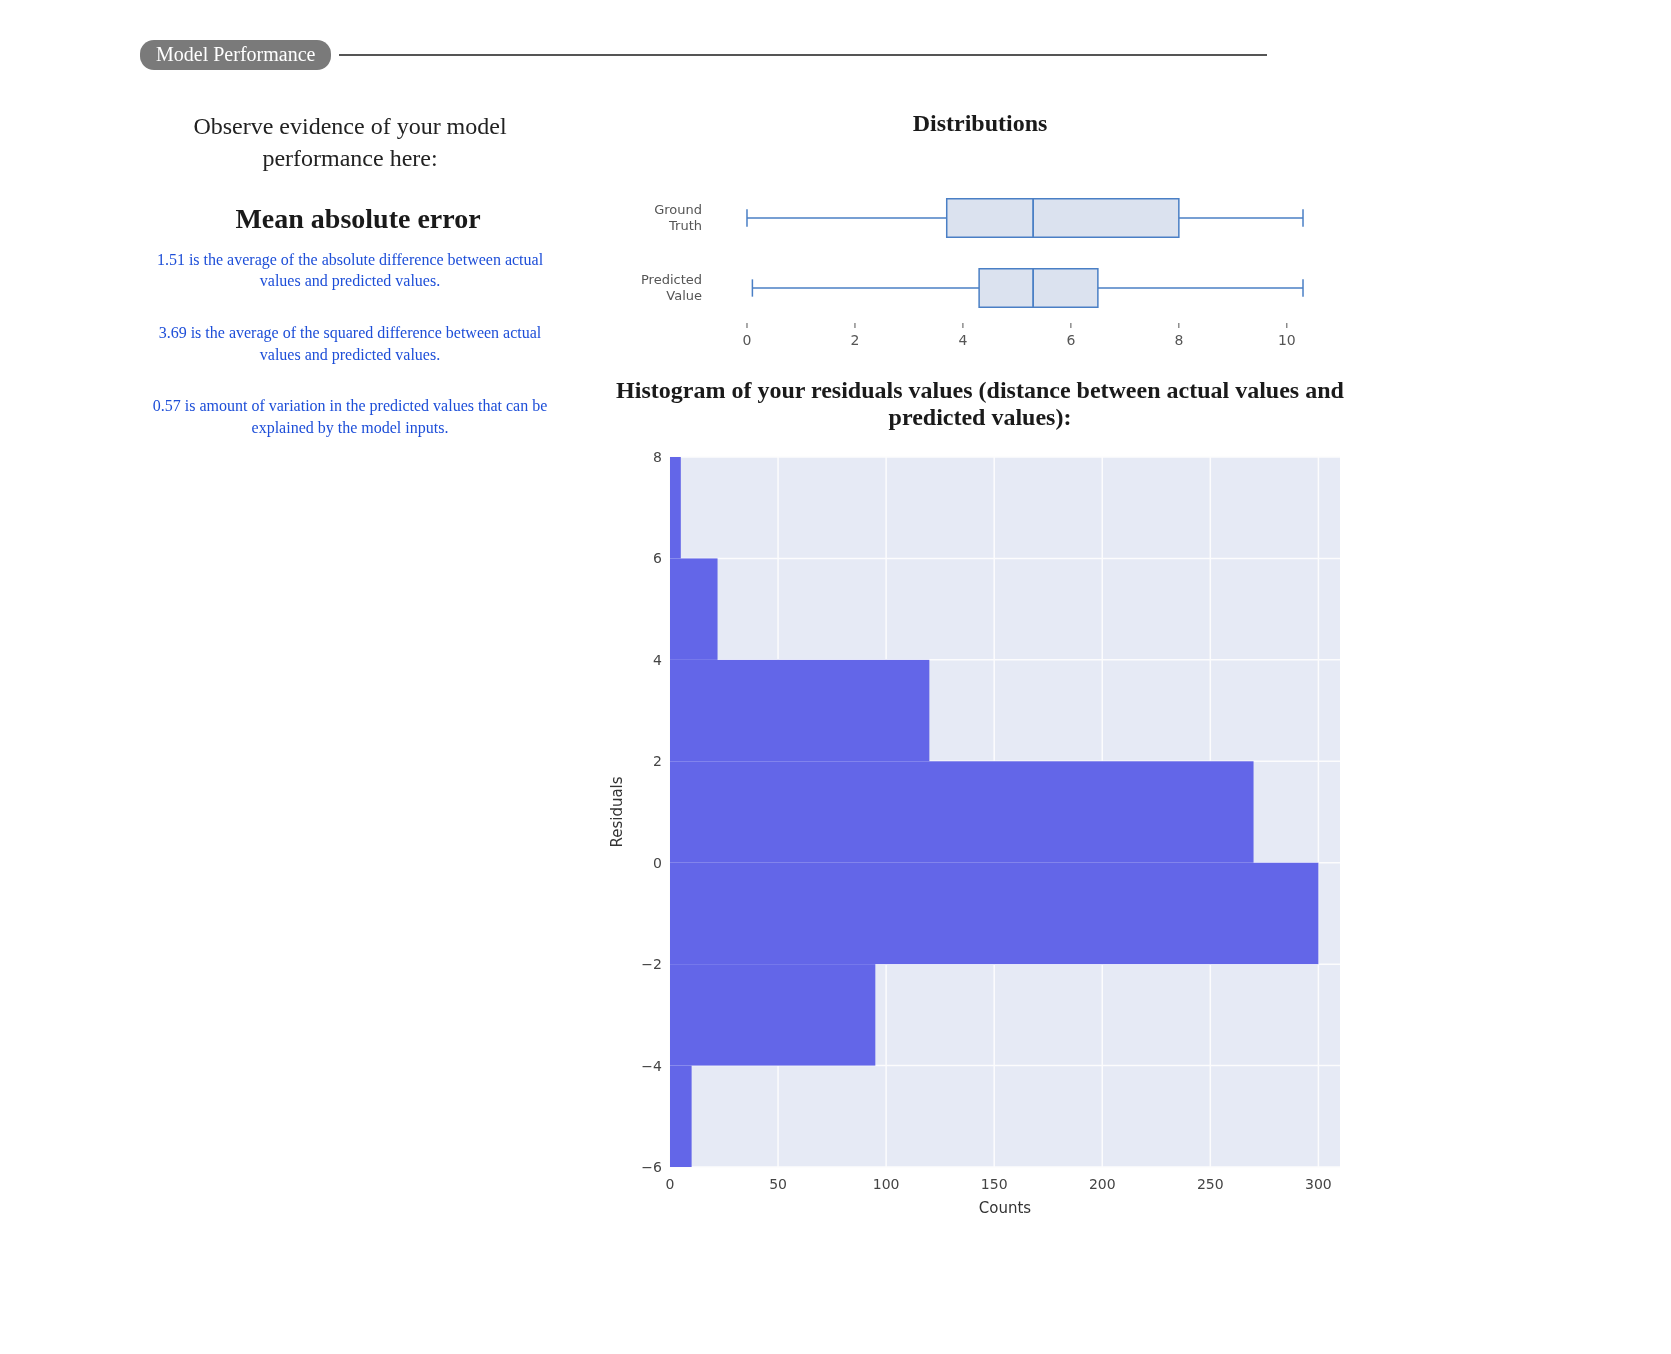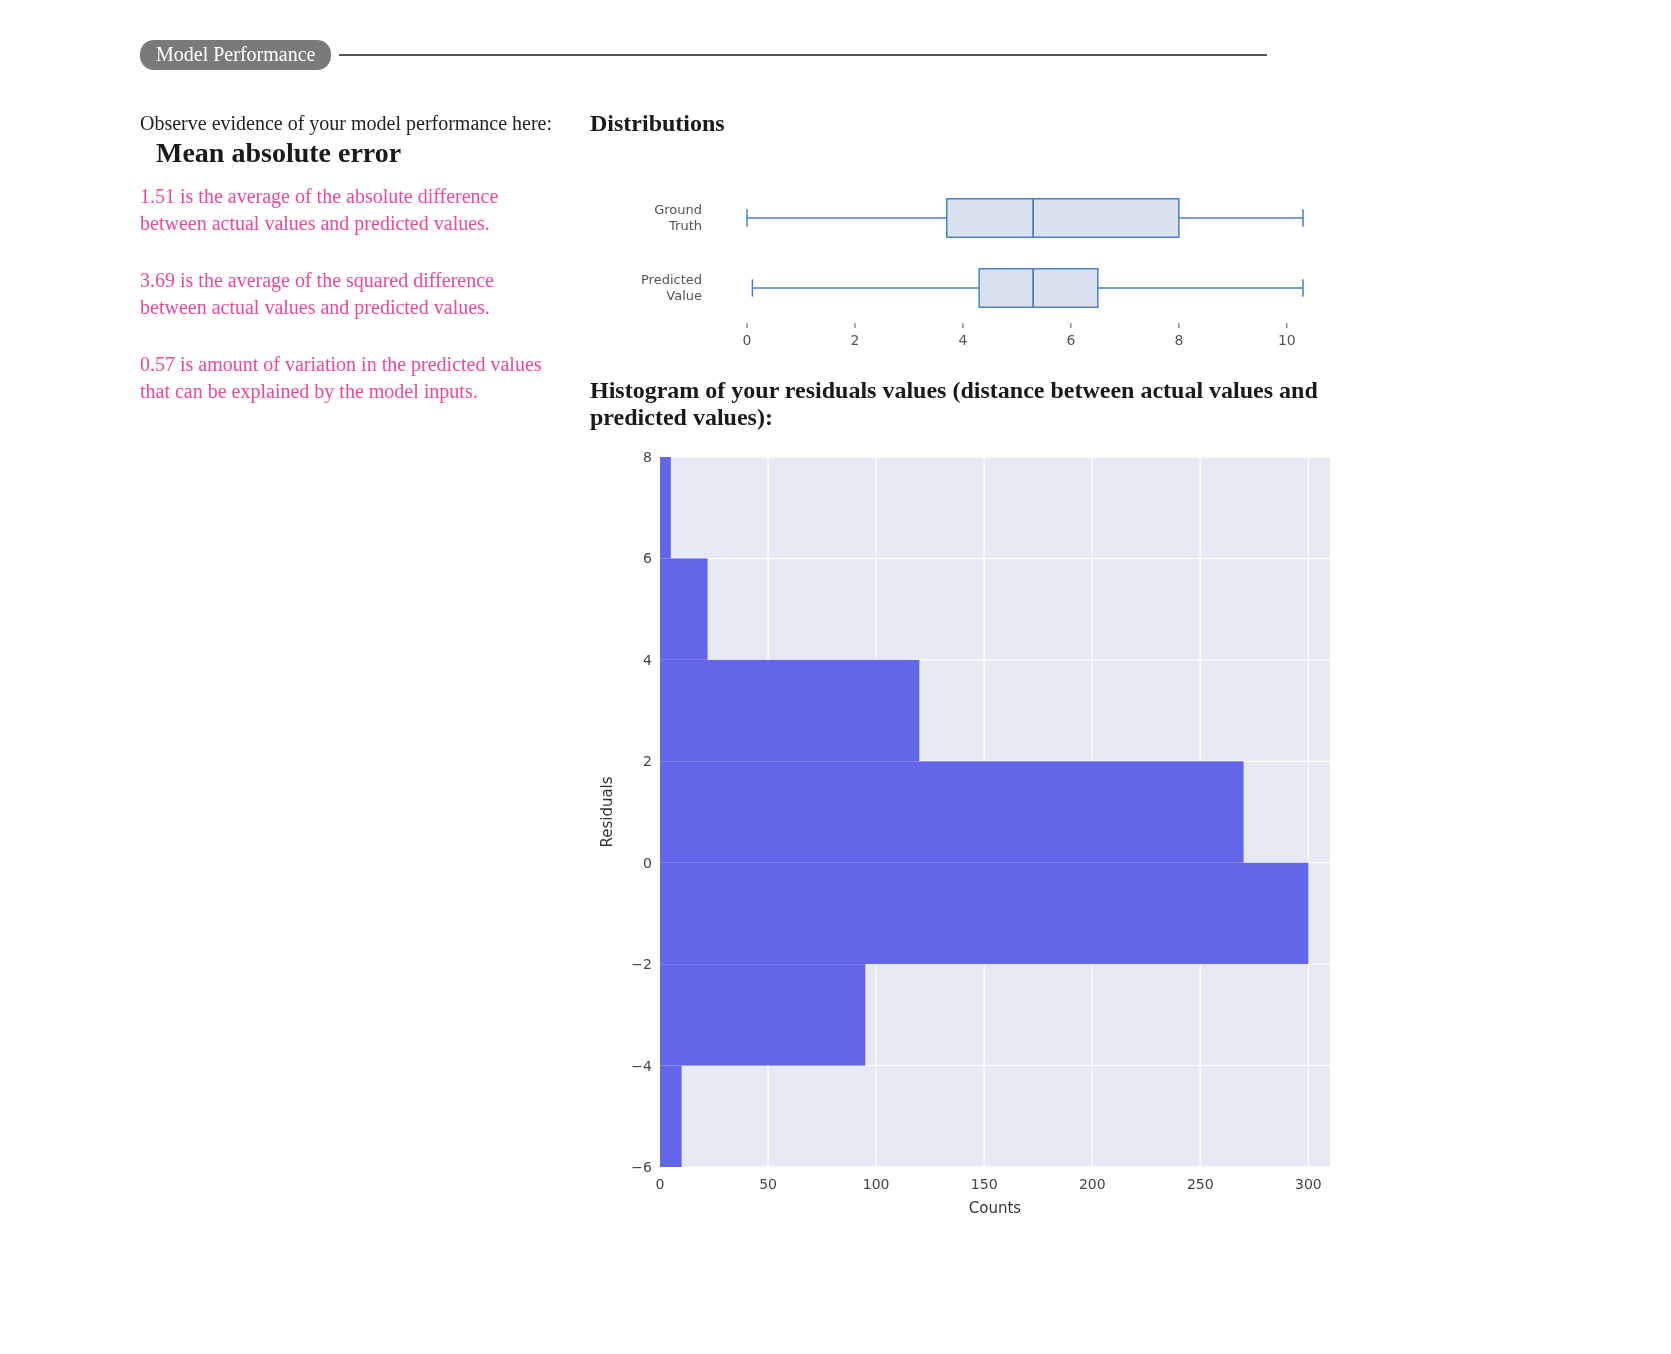--- a/index.html
+++ b/index.html
@@ -6,20 +6,21 @@
   body {
     margin: 0;
     padding: 0;
     font-family: Georgia, 'Times New Roman', serif;
     color: #1a1a1a;
     background: #fff;
   }
   .page {
     width: 1407px;
     padding: 40px 140px 40px 140px;
+    text-align: center;
   }
   .section-header {
     display: flex;
     align-items: center;
     margin-bottom: 40px;
   }
   .section-pill {
     background: #7a7a7a;
     color: #fff;
     font-family: Georgia, serif;
@@ -39,35 +40,36 @@
     gap: 30px;
   }
   .left {
     width: 420px;
     flex-shrink: 0;
   }
   .right {
     flex: 1;
   }
   .intro {
-    font-size: 20px;
+    font-size: 24px;
     line-height: 1.35;
+    margin-bottom: 28px;
     color: #222;
   }
   h3.metric-title {
     font-size: 28px;
     font-weight: 700;
     margin: 0 0 14px 16px;
     font-family: Georgia, serif;
   }
   .metric-desc {
-    font-size: 20px;
+    font-size: 16px;
     line-height: 1.35;
     margin-bottom: 30px;
-    color: #ec4899;
+    color: #1d4ed8;
   }
   h3.chart-title {
     font-size: 24px;
     font-weight: 700;
     margin: 0 0 16px 0;
     font-family: Georgia, serif;
   }
   .boxplot-wrap {
     padding: 10px 20px 10px 20px;
   }

